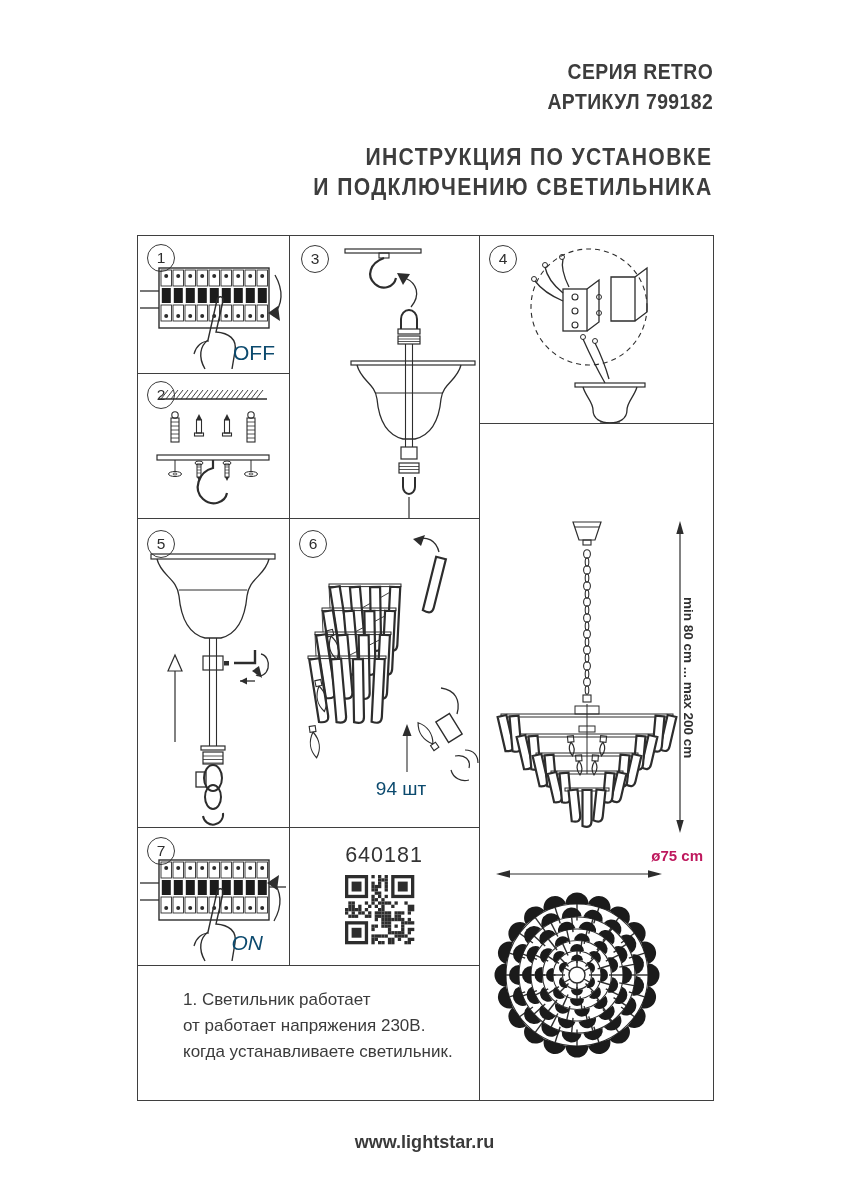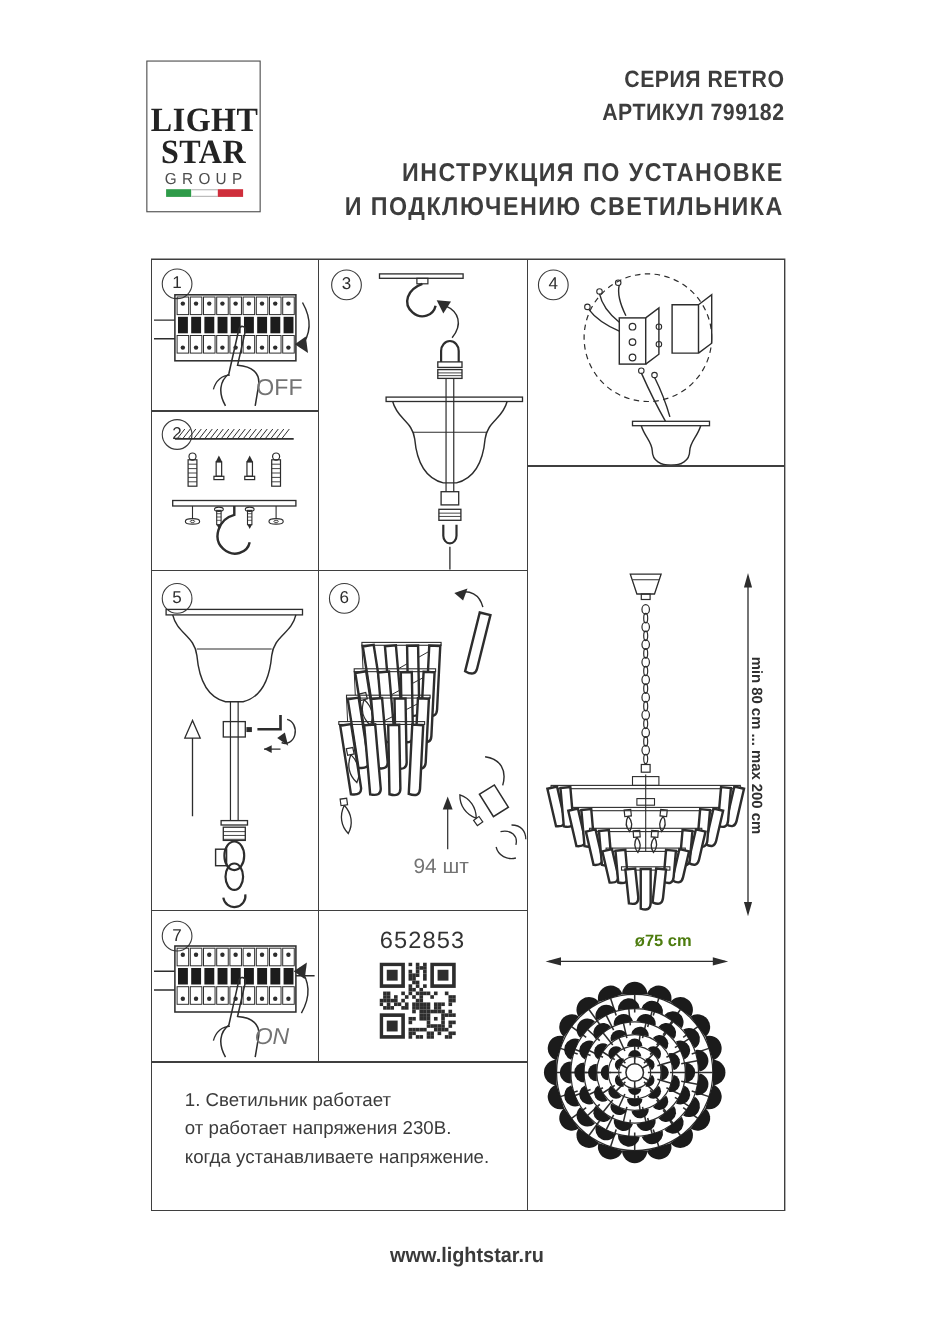--- a/index.html
+++ b/index.html
@@ -18,50 +18,39 @@
   .logo-flag span{flex:1;height:100%;box-sizing:border-box;}
   .hdr{position:absolute;right:136px;text-align:right;color:#3d3d3d;font-weight:700;
        transform:scaleX(.9);transform-origin:right center;white-space:nowrap;}
   .hdr-series{top:57px;font-size:21.5px;line-height:30px;letter-spacing:.5px;}
   .hdr-title{top:142px;font-size:23.5px;line-height:30px;letter-spacing:1.5px;}
   
   .cell{position:absolute;box-sizing:border-box;}
   .badge{position:absolute;width:26px;height:26px;border:1.5px solid #3a3a3a;border-radius:50%;
          display:flex;align-items:center;justify-content:center;font-size:15.5px;color:#2e2e2e;}
   .panel-svg{position:absolute;left:0;top:0;}
-  .lbl{position:absolute;color:#737373;}
+  .lbl{position:absolute;color:#0c4a6e;}
   .lbl-off{right:14px;bottom:8px;font-size:21px;}
   .lbl-on{right:26px;bottom:10px;font-size:21px;font-style:italic;}
   .lbl-94{left:112px;top:260px;transform:translateX(-50%);font-size:19px;}
   .lbl-qr{left:0;right:0;top:16px;text-align:center;font-size:21.5px;letter-spacing:1px;color:#333;}
   .lbl-h{position:absolute;left:202px;top:105px;height:300px;writing-mode:vertical-rl;
          display:flex;align-items:center;justify-content:center;
          font-size:13.5px;font-weight:700;color:#2f2f2f;white-space:nowrap;}
-  .lbl-d{position:absolute;left:0;right:10px;top:424px;text-align:center;
-         font-size:15px;font-weight:700;color:#4d7c0f;margin-left:24px;}
+  .lbl-d{position:absolute;left:0;right:10px;top:424px;text-align:right;
+         font-size:15px;font-weight:700;color:#be185d;margin-left:24px;}
   .notes{position:absolute;left:46px;top:22px;font-size:17px;line-height:26px;color:#3b3b3b;}
   .footer{position:absolute;left:0;right:0;top:1131px;text-align:center;font-size:19px;
           font-weight:700;color:#3a3a3a;transform:scaleX(.95);}
 </style>
 </head>
 <body>
 
 <div class="page">
 
-  <div class="logo-box">
-    <div class="logo-top-gap"></div>
-    <div class="logo-word">LIGHT</div>
-    <div class="logo-word">STAR</div>
-    <div class="logo-group">GROUP</div>
-    <div class="logo-flag">
-      <span style="background:#2e9b49"></span>
-        <span style="background:#fff;border-top:1px solid #b5b5b5;border-bottom:1px solid #b5b5b5"></span>
-        <span style="background:#cf2e3b"></span>
-    </div>
-  </div>
   <div class="hdr hdr-series">
     <div>СЕРИЯ RETRO</div>
     <div>АРТИКУЛ 799182</div>
   </div>
   <div class="hdr hdr-title">
     <div>ИНСТРУКЦИЯ ПО УСТАНОВКЕ</div>
     <div>И ПОДКЛЮЧЕНИЮ СВЕТИЛЬНИКА</div>
   </div>
 
   <div class="cell" style="left:137px;top:235px;width:152px;height:138px">
@@ -377,21 +366,21 @@
         <circle cx="125.2" cy="81" r="2" fill="#2d2d2d"></circle>
         <path fill="none" stroke="#2d2d2d" stroke-width="1.4" d="M68,134 c-7,-12 -5,-23 3,-29 l9,-40 c1,-5 7,-4 6,1 l-7,31 c13,1 21,7 19,19 l-3,18"></path>
         <path fill="none" stroke="#2d2d2d" stroke-width="1.2" d="M57,119 c2,-8 8,-13 15,-13"></path>
         <path fill="none" stroke="#2d2d2d" stroke-width="1.3" d="M137,94 c9,-16 8,-29 -2,-41"></path>
         <polygon points="130,56 142,48 140,63" fill="#2d2d2d"></polygon>
       </svg>
     <span class="lbl lbl-on">ON</span>
   </div>
 
   <div class="cell" style="left:289px;top:827px;width:190px;height:138px">
-    <span class="lbl lbl-qr">652853</span>
+    <span class="lbl lbl-qr">640181</span>
     <svg class="panel-svg" style="left:56px;top:48px" width="72" height="72" viewBox="0 0 72 72">
         <rect x="26.4" y="0" width="3.3" height="3.3" fill="#2d2d2d"></rect>
         <rect x="33" y="0" width="3.3" height="3.3" fill="#2d2d2d"></rect>
         <rect x="39.599999999999994" y="0" width="3.3" height="3.3" fill="#2d2d2d"></rect>
         <rect x="33" y="3.3" width="3.3" height="3.3" fill="#2d2d2d"></rect>
         <rect x="36.3" y="3.3" width="3.3" height="3.3" fill="#2d2d2d"></rect>
         <rect x="39.599999999999994" y="3.3" width="3.3" height="3.3" fill="#2d2d2d"></rect>
         <rect x="26.4" y="6.6" width="3.3" height="3.3" fill="#2d2d2d"></rect>
         <rect x="33" y="6.6" width="3.3" height="3.3" fill="#2d2d2d"></rect>
         <rect x="39.599999999999994" y="6.6" width="3.3" height="3.3" fill="#2d2d2d"></rect>
@@ -527,25 +516,25 @@
         <rect x="6.6" y="6.6" width="9.899999999999999" height="9.899999999999999" fill="#2d2d2d"></rect>
         <rect x="46.199999999999996" y="0" width="23.099999999999998" height="23.099999999999998" fill="#2d2d2d"></rect>
         <rect x="49.5" y="3.3" width="16.5" height="16.5" fill="#fff"></rect>
         <rect x="52.8" y="6.6" width="9.899999999999999" height="9.899999999999999" fill="#2d2d2d"></rect>
         <rect x="0" y="46.199999999999996" width="23.099999999999998" height="23.099999999999998" fill="#2d2d2d"></rect>
         <rect x="3.3" y="49.5" width="16.5" height="16.5" fill="#fff"></rect>
         <rect x="6.6" y="52.8" width="9.899999999999999" height="9.899999999999999" fill="#2d2d2d"></rect>
       </svg>
   </div>
 
-  <div class="cell" style="left:122px;top:965px;width:342px;height:135px">
+  <div class="cell" style="left:137px;top:965px;width:342px;height:135px">
     <div class="notes">
       <div>1. Светильник работает</div>
       <div>от работает напряжения 230В.</div>
-      <div>когда устанавливаете напряжение.</div>
+      <div>когда устанавливаете светильник.</div>
     </div>
   </div>
 
   <div class="cell" style="left:479px;top:423px;width:234px;height:677px">
     <svg class="panel-svg" style="left:8px;top:95px" width="200" height="320" viewBox="0 0 200 320">
         <path fill="none" stroke="#2d2d2d" stroke-width="1.2" d="M86,4 H114 L108,22 H92 Z"></path>
         <line fill="none" stroke="#2d2d2d" stroke-width="1" x1="88" y1="9" x2="112" y2="9"></line>
         <rect fill="none" stroke="#2d2d2d" stroke-width="1.1" x="96" y="22" width="8" height="5"></rect>
         <ellipse fill="none" stroke="#2d2d2d" stroke-width="1.1" cx="100" cy="36" rx="3.4" ry="4.3"></ellipse>
         <ellipse fill="none" stroke="#2d2d2d" stroke-width="1.1" cx="100" cy="44" rx="1.8" ry="4.3"></ellipse>

